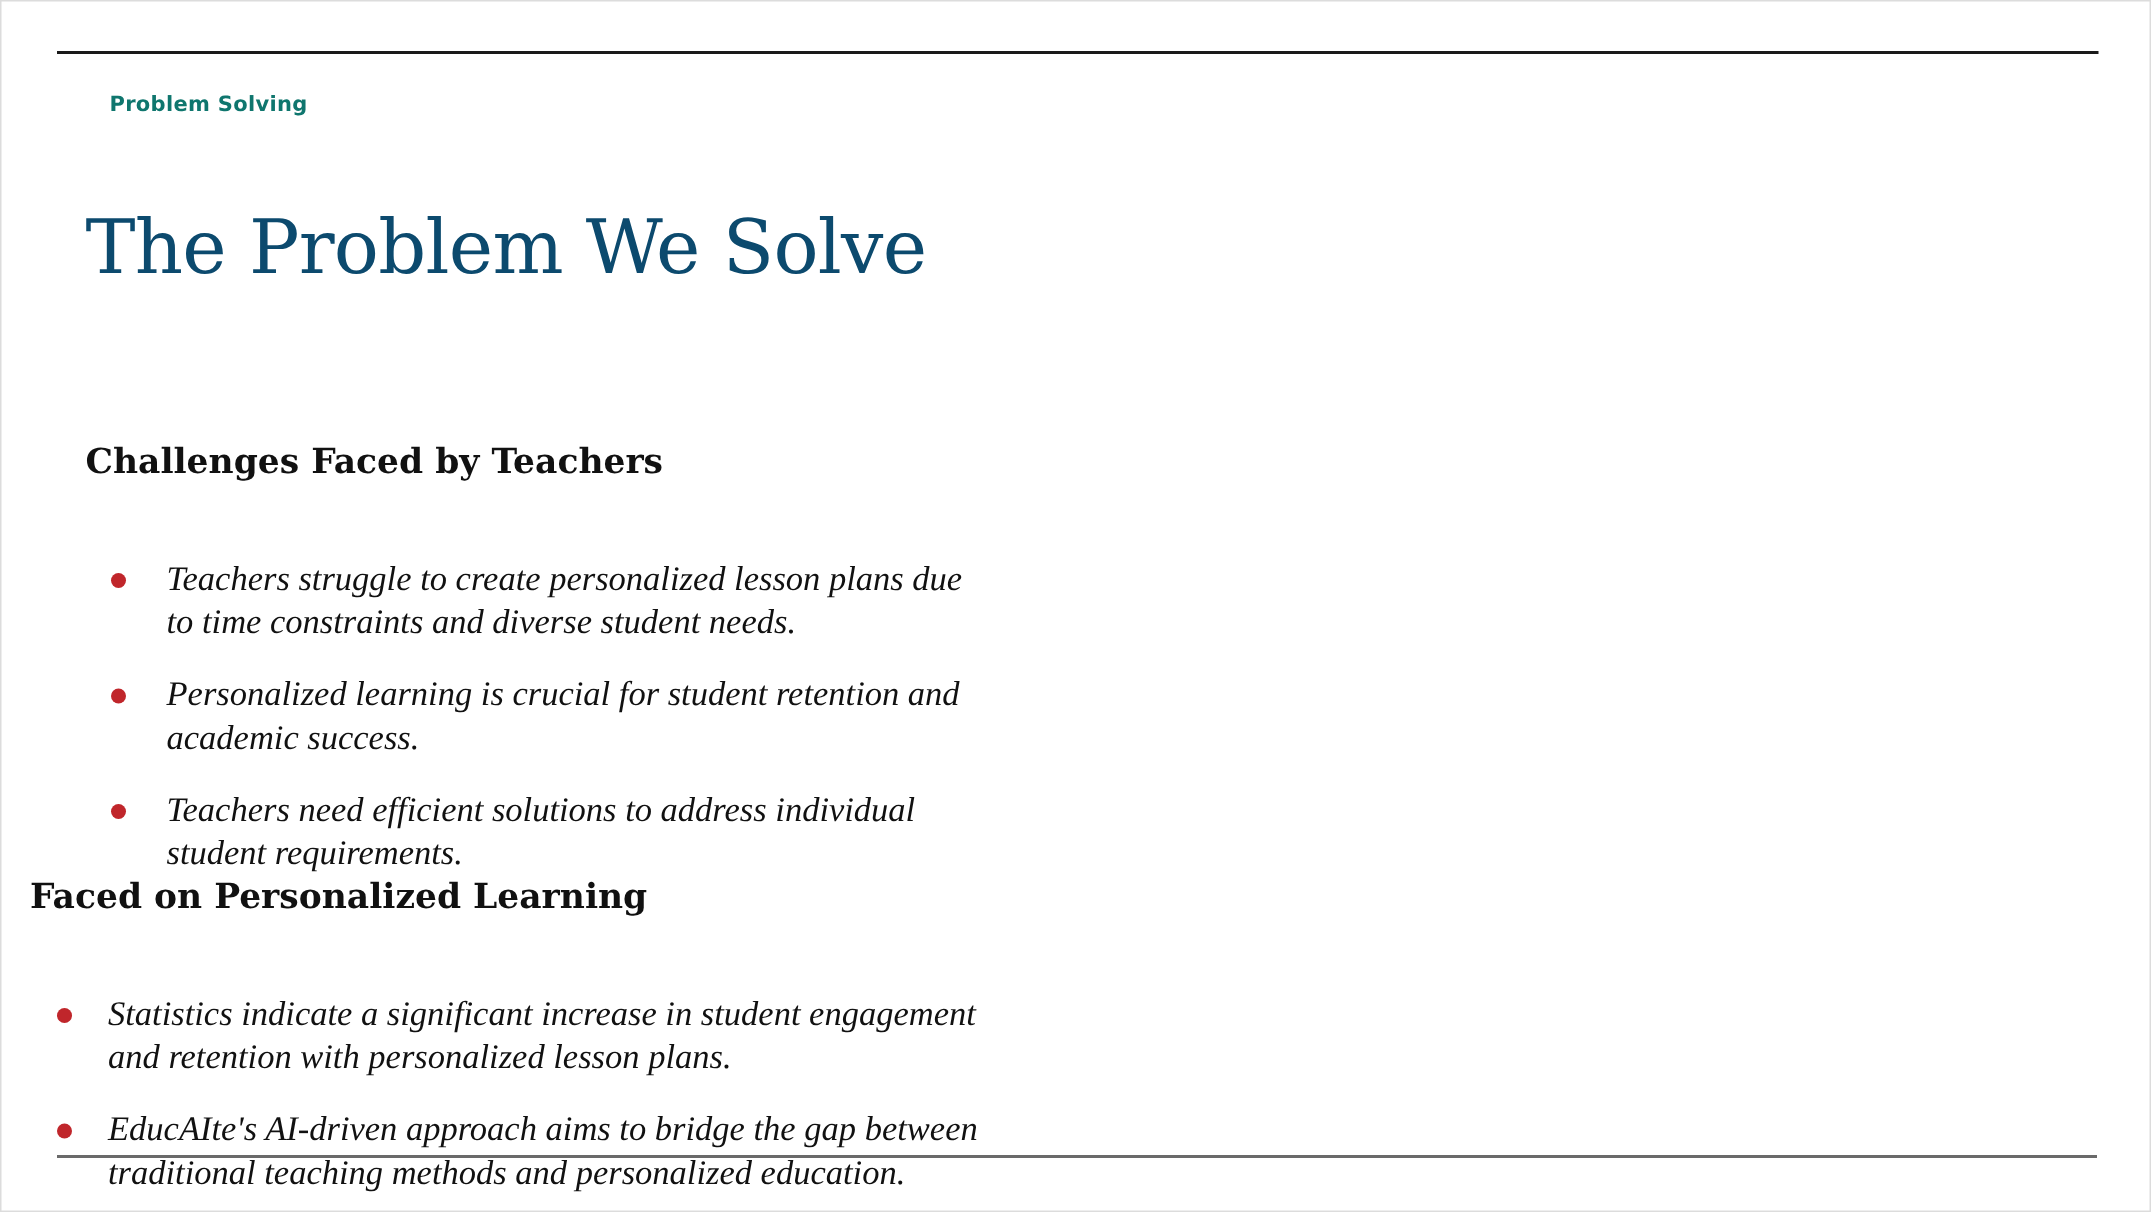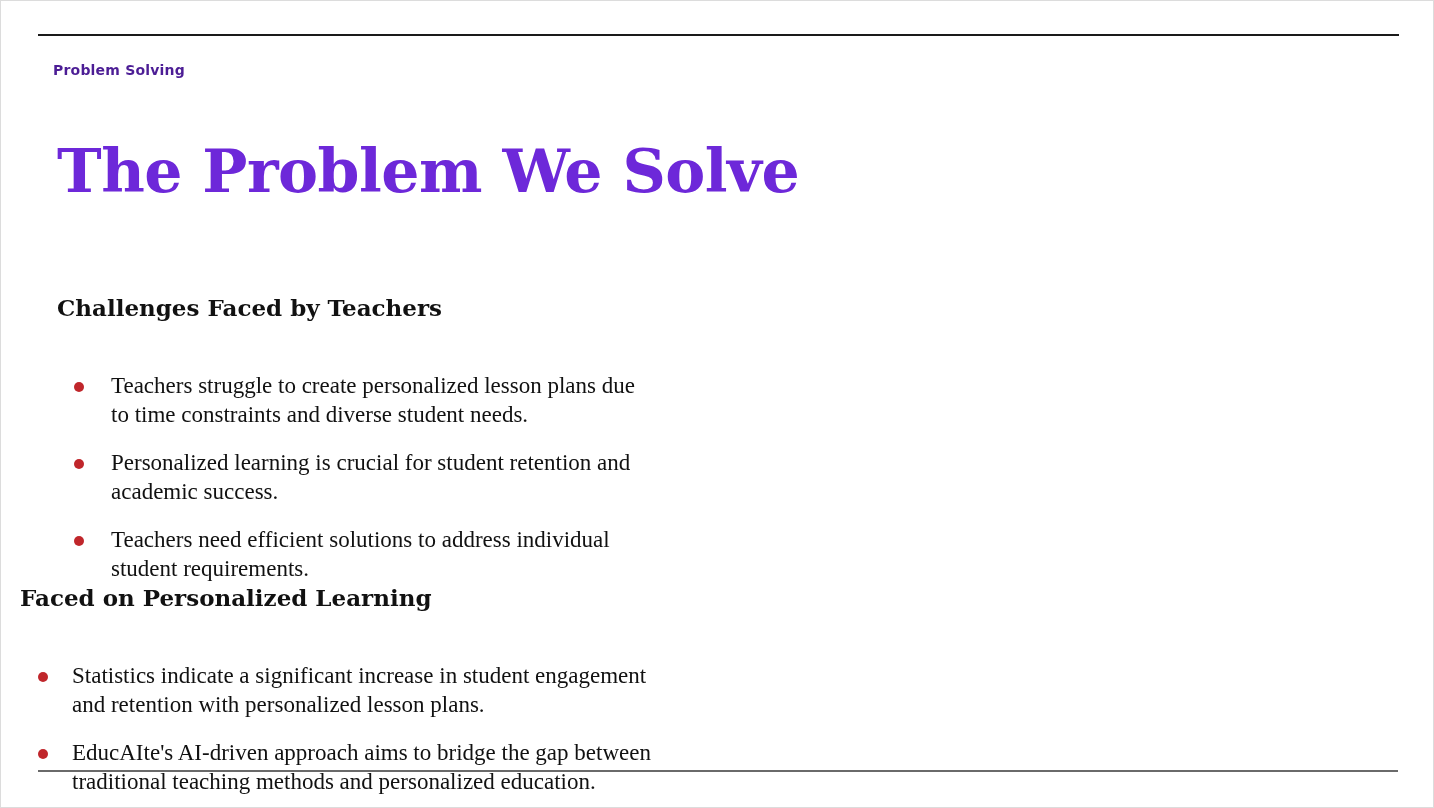--- a/index.html
+++ b/index.html
@@ -39,39 +39,39 @@
     left: 37px;
     top: 769px;
     width: 1360px;
     height: 2px;
     background: #6a6a6a;
   }
 
   
   .eyebrow {
     position: absolute;
-    left: 52px;
+    left: 72px;
     top: 59px;
     font-family: "DejaVu Sans", "Liberation Sans", sans-serif;
     font-size: 14px;
     font-weight: 700;
     letter-spacing: 0.2px;
-    color: #4c1d95;
+    color: #0f766e;
     line-height: 20px;
     white-space: nowrap;
   }
 
   .page-title {
     position: absolute;
     left: 56px;
     top: 98px;
     font-family: "DejaVu Serif", "Liberation Serif", serif;
-    font-size: 60px;
-    font-weight: 700;
-    color: #6d28d9;
+    font-size: 50px;
+    font-weight: 400;
+    color: #0c4a6e;
     line-height: 64px;
     letter-spacing: -0.5px;
     white-space: nowrap;
   }
 
   
   .columns {
     position: absolute;
     left: 0;
     top: 292px;
@@ -110,20 +110,21 @@
   }
 
   .bullet-item {
     position: relative;
     padding-left: 54px;
     margin-bottom: 19px;
     font-family: "Liberation Serif", "DejaVu Serif", serif;
     font-size: 23px;
     line-height: 29px;
     color: #111111;
+    font-style: italic;
   }
   .bullet-item:last-child {
     margin-bottom: 0;
   }
 
   .bullet-dot {
     position: absolute;
     left: 17px;
     top: 11px;
     width: 10px;

